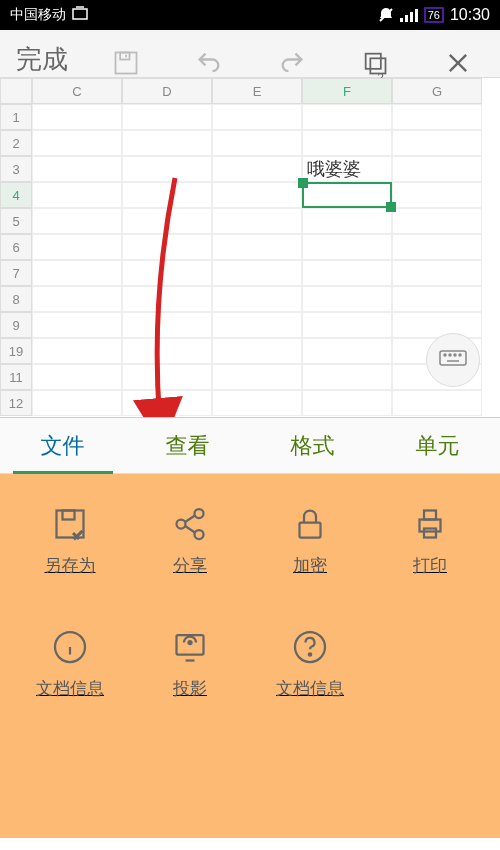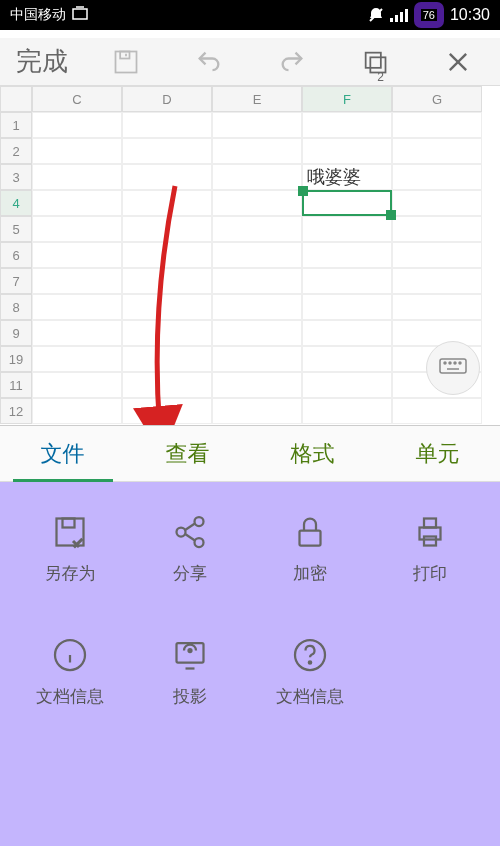--- a/index.html
+++ b/index.html
@@ -3,21 +3,21 @@
 <meta charset="utf-8">
 <style>
 * { margin:0; padding:0; box-sizing:border-box; font-family:-apple-system,"Helvetica Neue",Arial,sans-serif; }
 html,body { width:500px; height:850px; background:#fff; overflow:hidden; }
 
 .status-bar { height:30px; background:#000; color:#fff; display:flex; align-items:center; justify-content:space-between; padding:0 10px; font-size:14px; }
 .status-left { display:flex; align-items:flex-start; gap:6px; }
 .status-right { display:flex; align-items:center; gap:6px; }
 .status-icon { display:inline-flex; align-items:center; }
 
-.toolbar { height:48px; background:#f5f5f5; display:flex; align-items:center; border-bottom:1px solid #ddd;margin-top:8px; }
+.toolbar { height:48px; background:#f5f5f5; display:flex; align-items:flex-end; border-bottom:1px solid #ddd; }
 .toolbar .done { font-size:26px; color:#666; padding:0 16px; }
 .toolbar .tool-icon { flex:1; display:flex; justify-content:center; align-items:center; color:#bbb; }
 .toolbar .tool-icon.dark { color:#666; }
 .toolbar .tool-icon svg { width:28px; height:28px; }
 
 .sheet-area { position:relative; height:340px; background:#fff; border-bottom:1px solid #ccc; overflow:hidden; }
 .sheet { display:grid; grid-template-columns:32px repeat(5,90px); grid-auto-rows:26px; }
 .sheet .hdr { background:#f5f5f5; border:1px solid #ddd; display:flex; align-items:center; justify-content:center; font-size:13px; color:#888; }
 .sheet .rowh { background:#f5f5f5; border:1px solid #ddd; display:flex; align-items:center; justify-content:center; font-size:13px; color:#888; }
 .sheet .cell { border:1px solid #eee; font-size:18px; color:#333; padding:0 4px; display:flex; align-items:center; }
@@ -27,21 +27,21 @@
 .sel-box .h1 { position:absolute; width:10px; height:10px; background:#2a9d5c; left:-6px; top:-6px; }
 .sel-box .h2 { position:absolute; width:10px; height:10px; background:#2a9d5c; right:-6px; bottom:-6px; }
 
 .float-btn { position:absolute; right:20px; bottom:30px; width:54px; height:54px; border-radius:27px; background:#f5f5f5; border:1px solid #ddd; display:flex; align-items:center; justify-content:center; color:#888; }
 
 .tabs { height:56px; background:#fafafa; display:flex; align-items:center; border-bottom:1px solid #ddd; }
 .tabs .tab { flex:1; text-align:center; font-size:22px; color:#4d7c0f; padding:12px 0; position:relative; }
 .tabs .tab.active { color:#0369a1; }
 .tabs .tab.active::after { content:""; position:absolute; left:10%; right:10%; bottom:-1px; height:3px; background:#2a9d5c; }
 
-.panel { height:364px; background:#c4b5fd; padding:30px 10px; }
+.panel { height:364px; background:#fdba74; padding:30px 10px;text-decoration:underline; }
 .grid { display:grid; grid-template-columns:repeat(4,1fr); row-gap:50px; }
 .item { display:flex; flex-direction:column; align-items:center; gap:10px; color:#555; }
 .item .ico { width:40px; height:40px; display:flex; align-items:center; justify-content:center; color:#666; }
 .item .lbl { font-size:17px; }
 
 .arrow { position:absolute; pointer-events:none; }
 </style>
 </head>
 <body>
 
@@ -63,21 +63,21 @@
         </svg>
     </span>
     <span class="status-icon">
       <svg width="18" height="14" viewBox="0 0 18 14" fill="white">
           <rect x="0" y="10" width="3" height="4"></rect>
           <rect x="5" y="7" width="3" height="7"></rect>
           <rect x="10" y="4" width="3" height="10"></rect>
           <rect x="15" y="1" width="3" height="13"></rect>
         </svg>
     </span>
-    <span class="status-icon" style="border:7px solid #4c1d95;border-radius:7px;padding:0 2px;font-size:11px;">
+    <span class="status-icon" style="border:2px solid #4c1d95;border-radius:1px;padding:0 2px;font-size:11px;">
       <span>76</span>
     </span>
     <span style="font-size:16px;">10:30</span>
   </div>
 </div>
 
 <div class="toolbar">
   <div class="done">完成</div>
   <div class="tool-icon">
     <svg viewBox="0 0 24 24" fill="none" stroke="currentColor" stroke-width="1.5">

